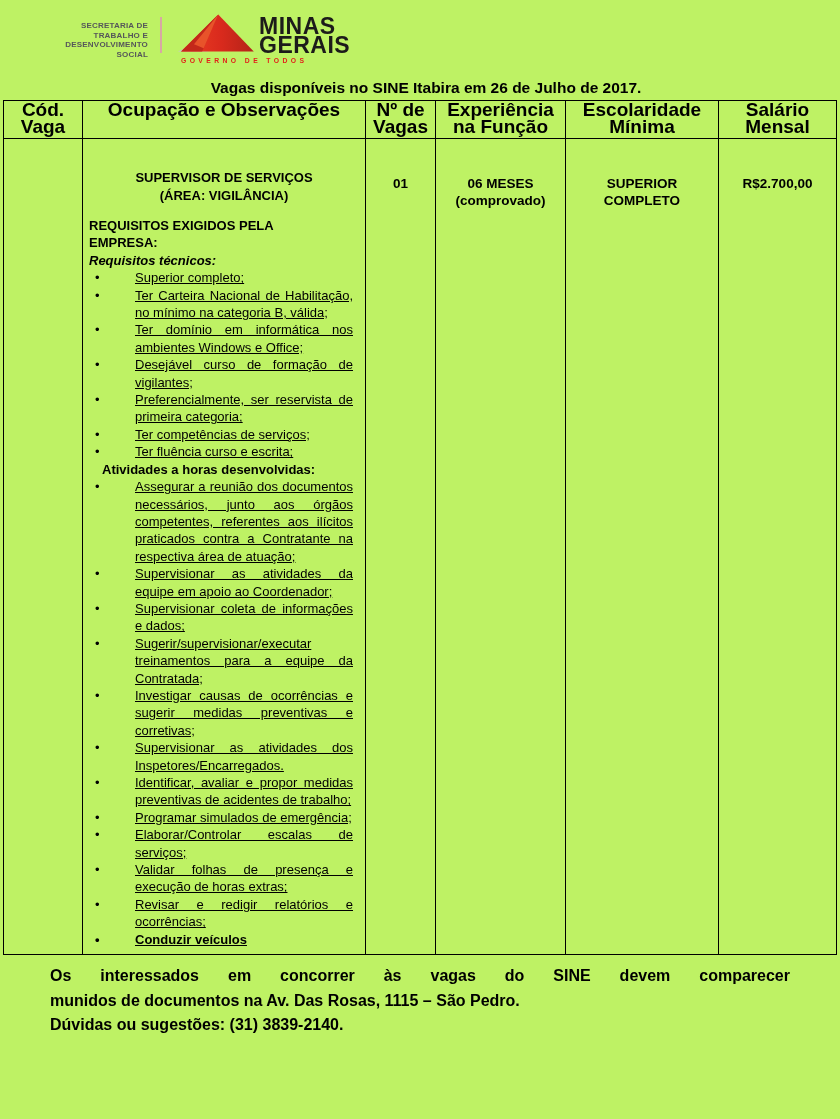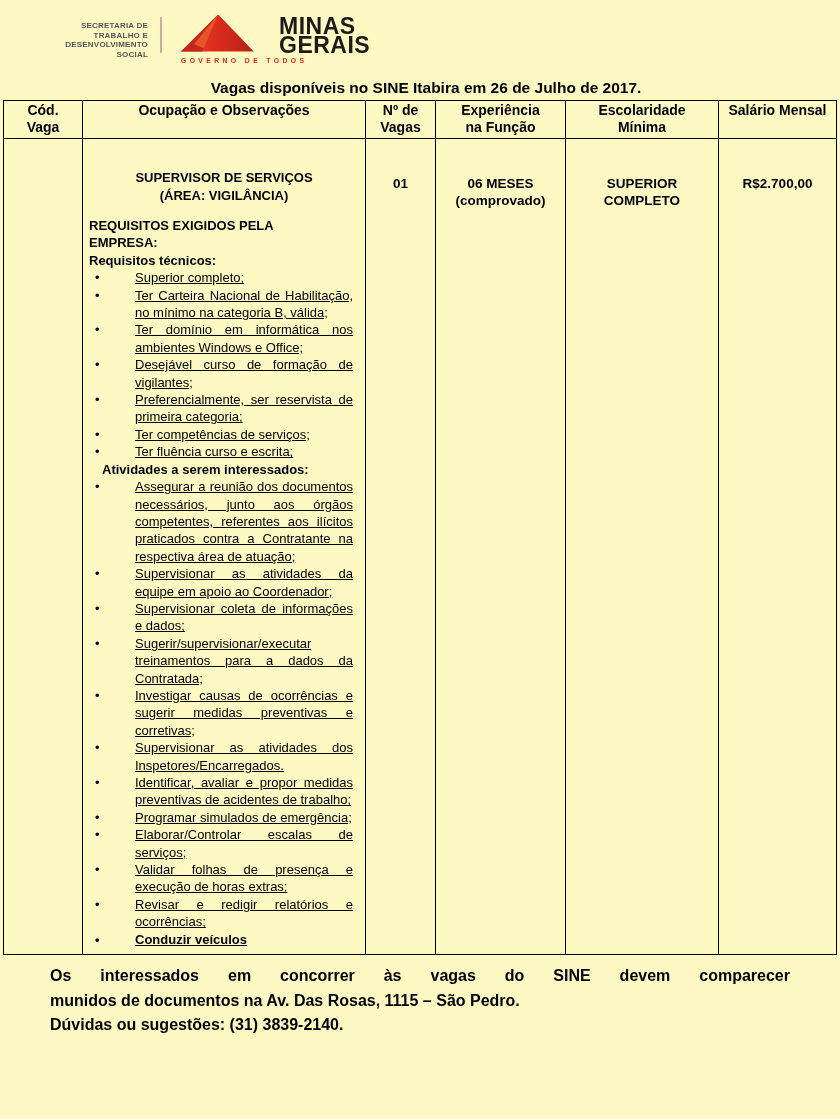--- a/index.html
+++ b/index.html
@@ -1,62 +1,62 @@
 <!DOCTYPE html>
 <html lang="pt-BR"><head>
 <meta charset="utf-8">
 <style>
   * { margin:0; padding:0; box-sizing:border-box; }
   html,body { background:#ffffff; }
   body { font-family:"Liberation Sans", sans-serif; color:#000; }
-  .page { position:relative; width:840px; height:1119px; background:#fef9c3; overflow:hidden; }
+  .page { position:relative; width:840px; height:1119px; background:#bef264; overflow:hidden; }
 
   
   .logo-row { display:flex; align-items:flex-start; margin:8px 0 0 58px; height:54px; }
   .secretaria {
     margin-top:13px; width:90px; font-size:8px; font-weight:bold; color:#55565a;
     text-align:right; line-height:9.5px; letter-spacing:.2px; white-space:pre-line;
   }
   .logo-divider { width:2px; height:36px; background:#d8a8a3; margin:9px 11px 0 12px; }
-  .brand-top { display:flex; align-items:flex-end;gap:20px; }
+  .brand-top { display:flex; align-items:flex-end; }
   .triangle-svg { width:84px; height:42px; display:block; margin-top:4px; }
   .brand-name {
     font-size:23px; font-weight:bold; line-height:18.5px; color:#1c1b1a;
     white-space:pre-line; margin-left:2px; letter-spacing:.5px;
   }
   .tagline {
     font-size:6.8px; font-weight:bold; color:#e2231a; letter-spacing:3.4px;
     margin-top:3px; padding-left:8px; white-space:nowrap;
   }
 
   
   .page-title { text-align:center; font-size:15.5px; font-weight:bold; margin:17px 0 3px 12px; }
 
   
   table.vacancies { border-collapse:collapse; table-layout:fixed; width:833px; margin-left:3px; }
   .vacancies th, .vacancies td { border:1.5px solid #000; vertical-align:top; }
   .vacancies th {
-    font-size:14px; font-weight:bold; text-align:center;
+    font-size:19px; font-weight:bold; text-align:center;
     padding:1px 2px 3px 2px; line-height:16.5px; white-space:pre-line;
   }
   col.c-cod { width:79px; } col.c-ocu { width:283px; } col.c-num { width:70px; }
   col.c-exp { width:130px; } col.c-esc { width:153px; } col.c-sal { width:118px; }
 
   td.val-cell {
     text-align:center; font-weight:bold; font-size:13.5px;
     padding-top:36px; line-height:17px; white-space:pre-line;
   }
   td.ocu-cell { padding:30px 6px 6px 6px; font-size:13px; }
 
   .job-title {
     text-align:center; font-weight:bold; line-height:17.5px;
     white-space:pre-line; margin-bottom:13px;
   }
   .req-heading { font-weight:bold; line-height:17.4px; max-width:216px; }
-  .tec-heading { font-weight:bold; line-height:17.4px; }
+  .tec-heading { font-weight:bold; line-height:17.4px;font-style:italic; }
   .atv-heading { font-weight:bold; line-height:17.4px; margin-left:13px; }
 
   ul.bullets { list-style:none; margin:0; padding:0; }
   ul.bullets li {
     position:relative; padding-left:46px; padding-right:6px;
     text-align:justify; line-height:17.4px;text-decoration:underline;
   }
   ul.bullets li::before { content:"\2022"; position:absolute; left:6px; top:0; }
   li.bold-item, .bold-item { font-weight:bold; }
 
@@ -133,27 +133,27 @@
           <ul class="bullets">
 
           <li>Superior completo;</li>
               <li>Ter Carteira Nacional de Habilitação, no mínimo na categoria B, válida;</li>
               <li>Ter domínio em informática nos ambientes Windows e Office;</li>
               <li>Desejável curso de formação de vigilantes;</li>
               <li>Preferencialmente, ser reservista de primeira categoria;</li>
               <li>Ter competências de serviços;</li>
               <li>Ter fluência curso e escrita;</li>
             </ul>
-          <div class="atv-heading">Atividades a serem interessados:</div>
+          <div class="atv-heading">Atividades a horas desenvolvidas:</div>
           <ul class="bullets">
 
           <li>Assegurar a reunião dos documentos necessários, junto aos órgãos competentes, referentes aos ilícitos praticados contra a Contratante na respectiva área de atuação;</li>
               <li>Supervisionar as atividades da equipe em apoio ao Coordenador;</li>
               <li>Supervisionar coleta de informações e dados;</li>
-              <li>Sugerir/supervisionar/executar treinamentos para a dados da Contratada;</li>
+              <li>Sugerir/supervisionar/executar treinamentos para a equipe da Contratada;</li>
               <li>Investigar causas de ocorrências e sugerir medidas preventivas e corretivas;</li>
               <li>Supervisionar as atividades dos Inspetores/Encarregados.</li>
               <li>Identificar, avaliar e propor medidas preventivas de acidentes de trabalho;</li>
               <li>Programar simulados de emergência;</li>
               <li>Elaborar/Controlar escalas de serviços;</li>
               <li>Validar folhas de presença e execução de horas extras;</li>
               <li>Revisar e redigir relatórios e ocorrências;</li>
             </ul>
           <ul class="bullets">
             <li class="bold-item">Conduzir veículos</li>

